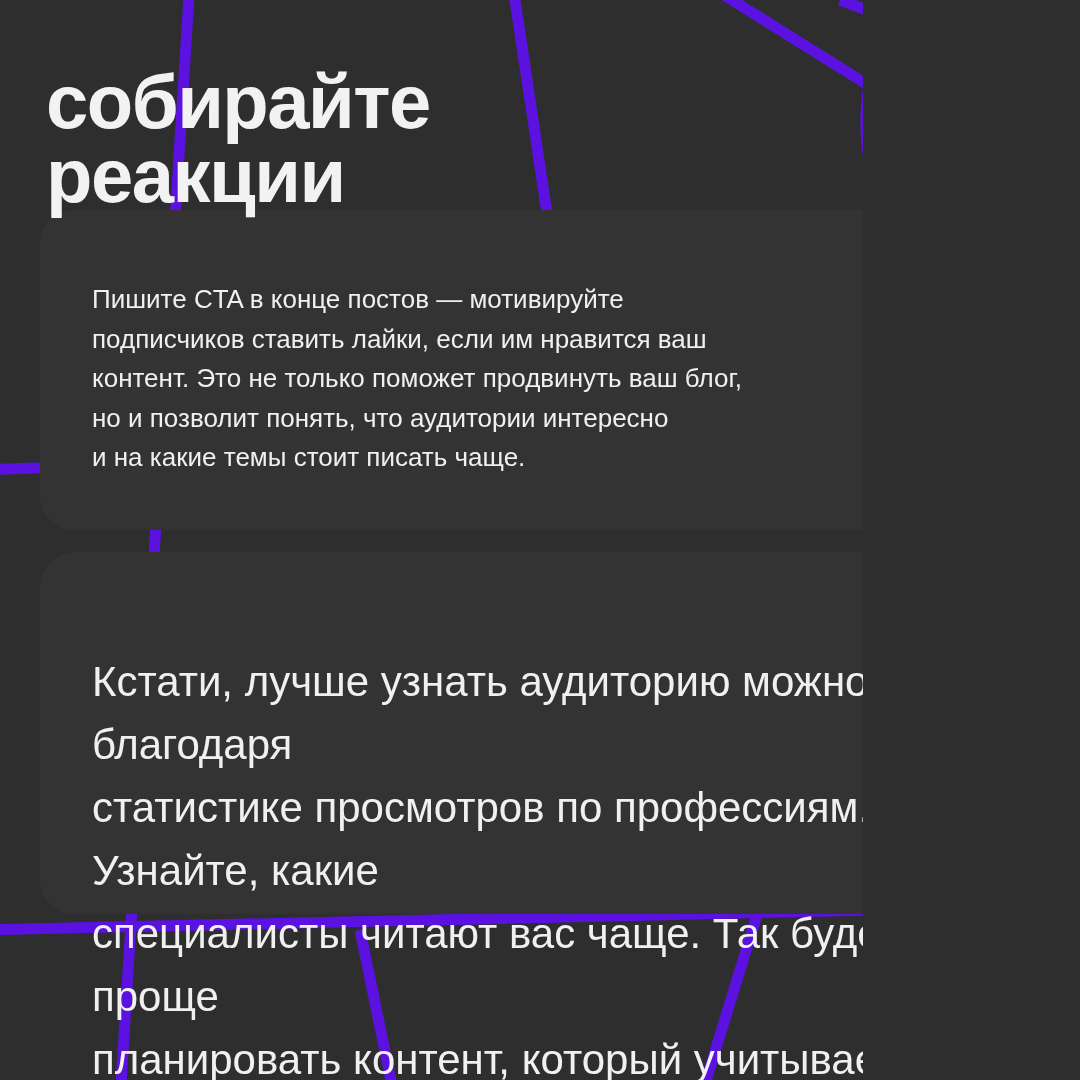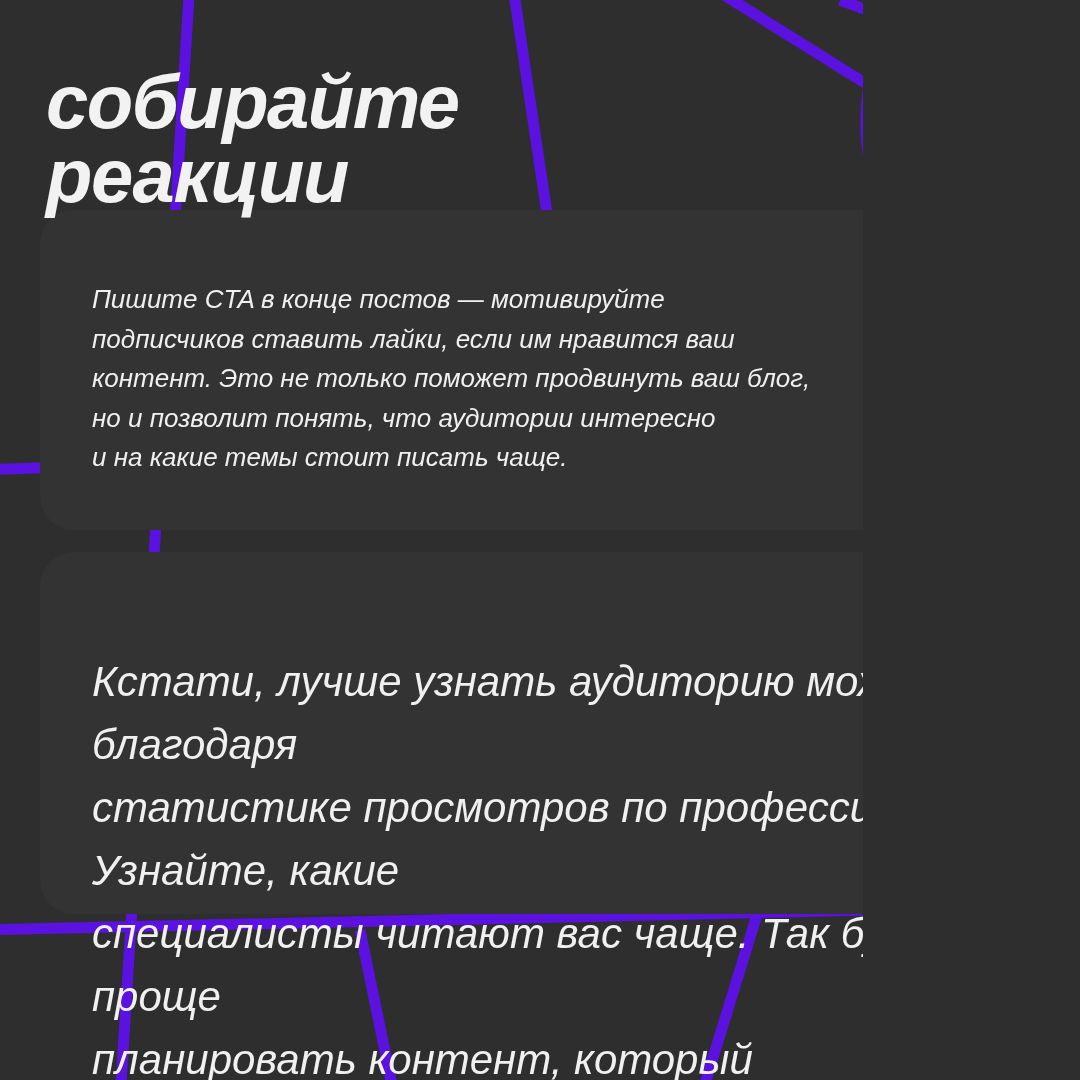--- a/index.html
+++ b/index.html
@@ -13,21 +13,20 @@
     font-family: "Liberation Sans", sans-serif;
     overflow: hidden;
   }
 
   .slide {
     position: relative;
     width: 863px;
     height: 1080px;
     background: #2e2e2e;
     overflow: hidden;
-    font-style: italic;
   }
 
   
   .bg-layer {
     position: absolute;
     inset: 0;
     width: 1080px;
     height: 1080px;
     pointer-events: none;
   }

